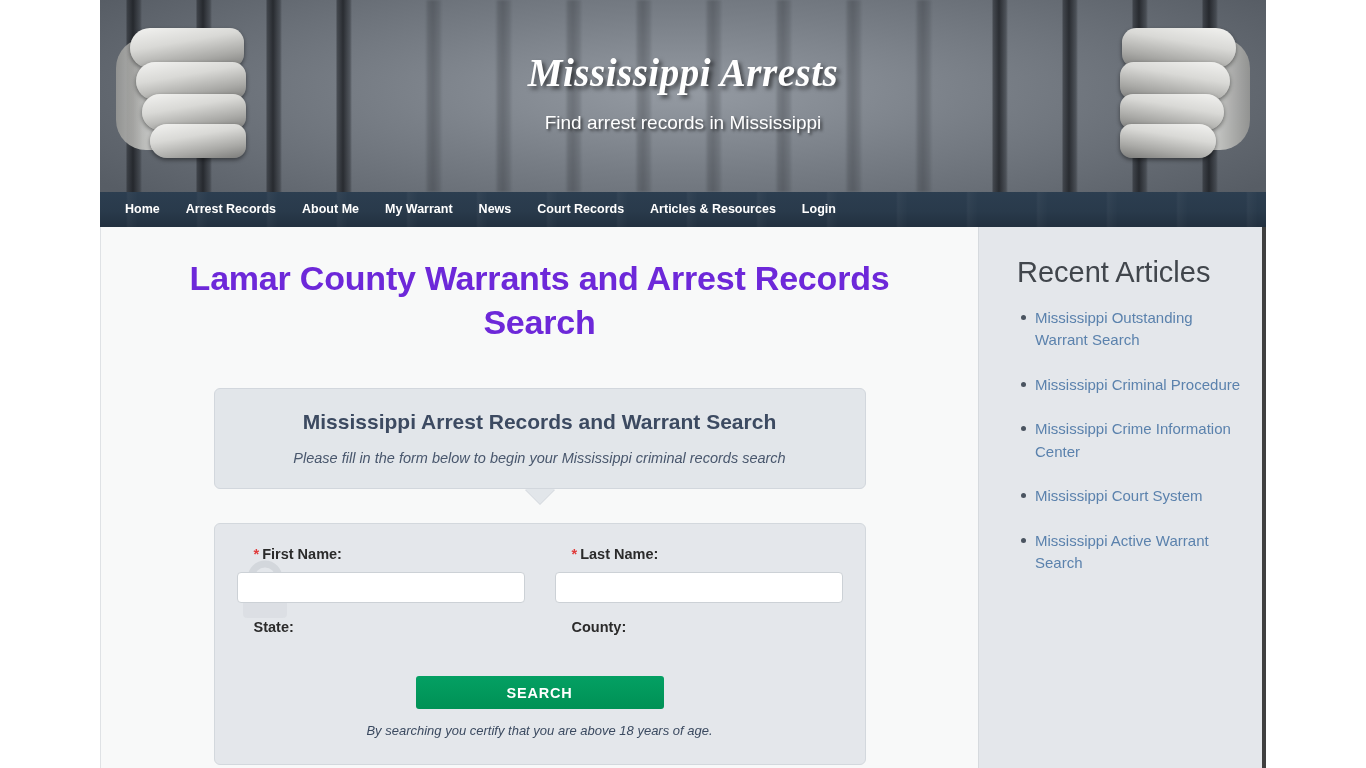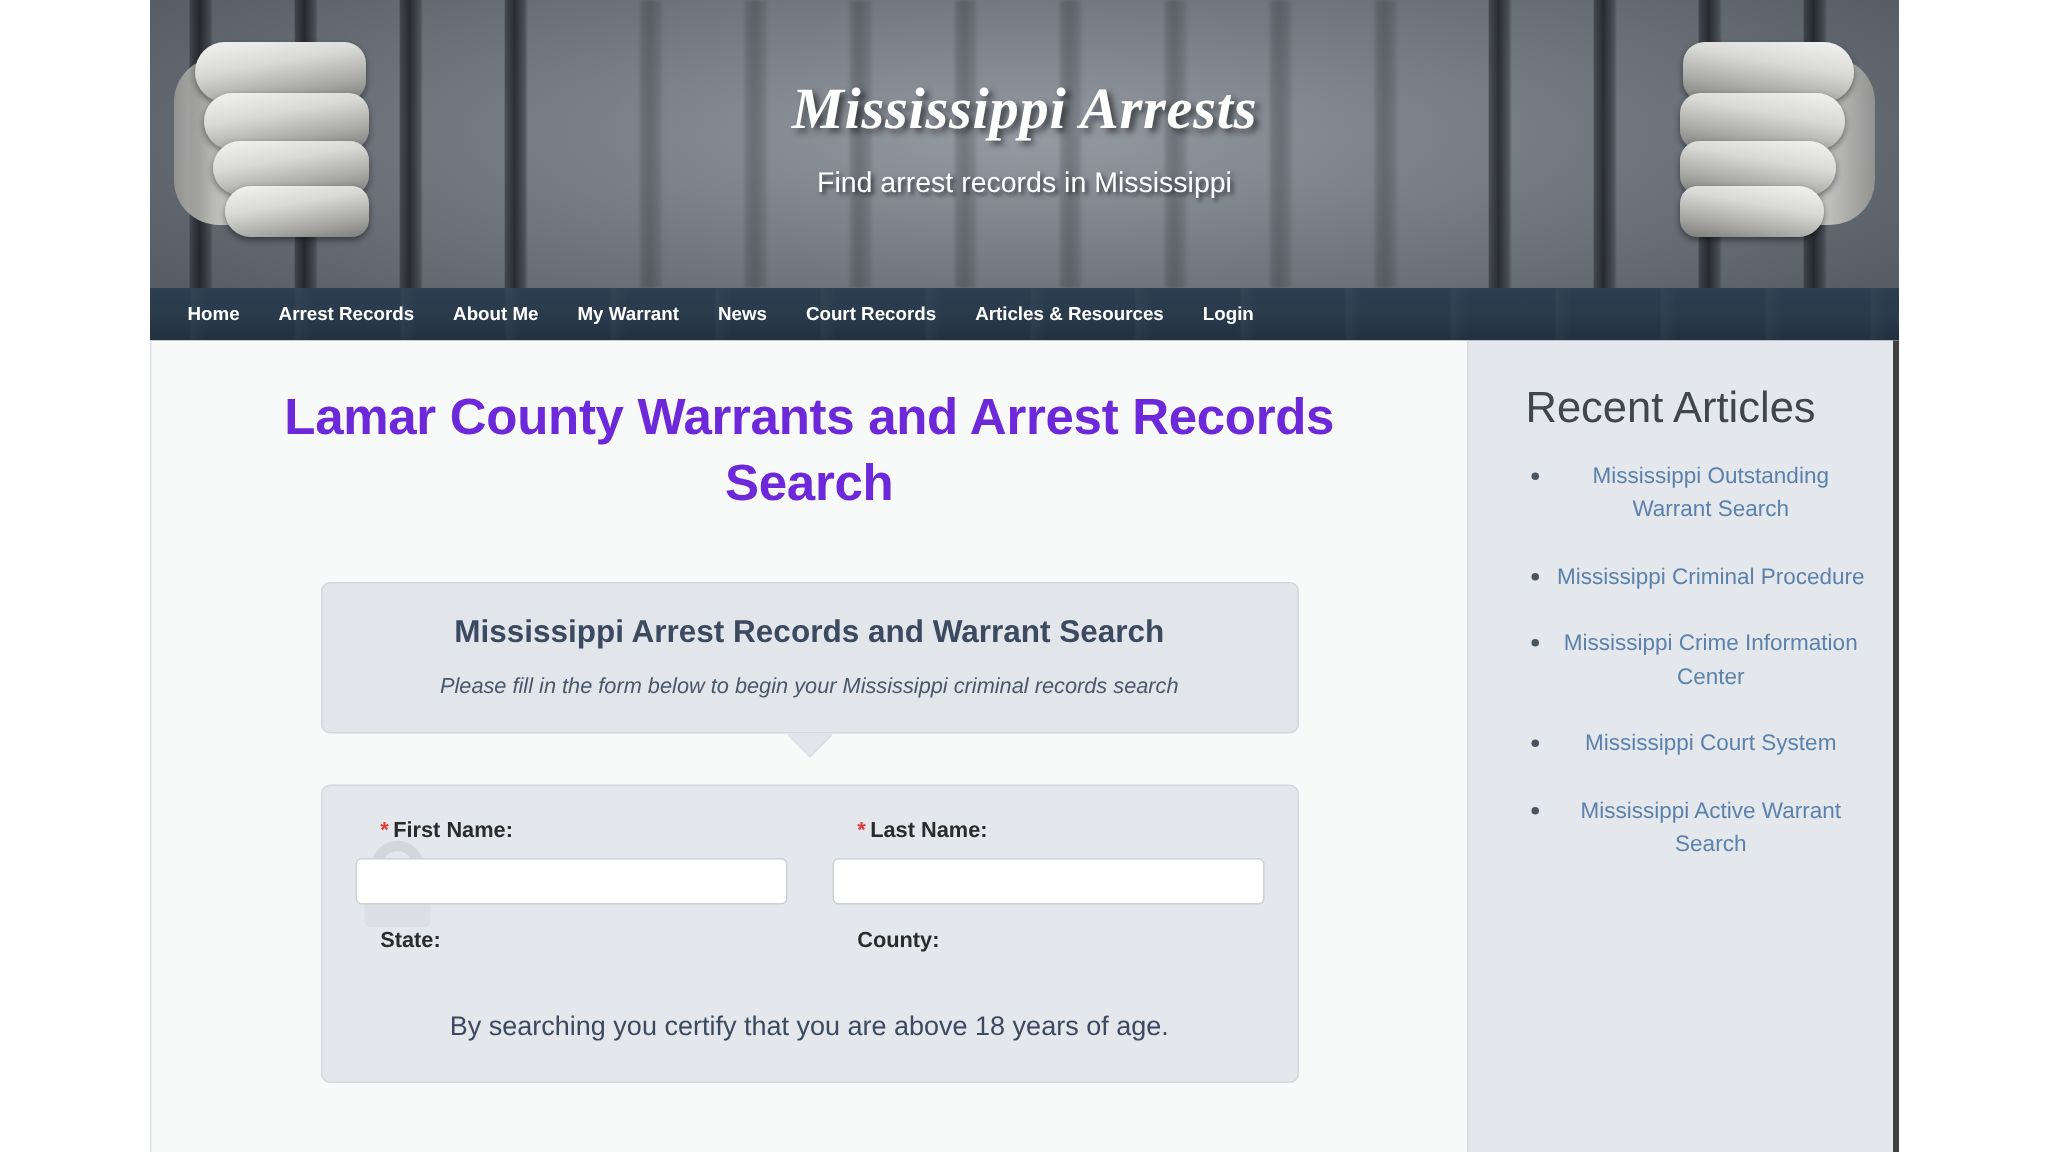--- a/index.html
+++ b/index.html
@@ -321,42 +321,42 @@
     color: #ffffff;
     font-size: 14.5px;
     font-weight: bold;
     letter-spacing: 0.8px;
     font-family: "Liberation Sans", sans-serif;
     cursor: pointer;
   }
   .disclaimer {
     margin: 14px 0 0 0;
     text-align: center;
-    font-size: 18px;
+    font-size: 13px;
     color: #3b4a60;
+    font-style: italic;
   }
 
   
   .sidebar-heading {
     margin: 0;
     padding: 30px 0 0 38px;
     font-size: 29px;
     font-weight: normal;
     color: #41464c;
     line-height: 1.1;
   }
   .article-list {
     margin: 18px 0 0 0;
     padding: 0 16px 0 56px;
     list-style: none;
   }
   .article-item {
     position: relative;
     margin-bottom: 22px;
-    text-align: center;
   }
   .article-item::before {
     content: "";
     position: absolute;
     left: -14px; top: 8px;
     width: 5px; height: 5px;
     border-radius: 50%;
     background: #4a5460;
   }
   .article-link {
@@ -451,20 +451,23 @@
             <div class="field-block">
               <label class="field-label">State:</label>
             </div>
 
             <div class="field-block">
               <label class="field-label">County:</label>
             </div>
 
           </div>
 
+          <div class="search-row">
+            <button class="search-btn">SEARCH</button>
+          </div>
 
           <p class="disclaimer">By searching you certify that you are above 18 years of age.</p>
         </div>
 
       </div>
 
       <div class="side-col">
         <h3 class="sidebar-heading">Recent Articles</h3>
         <ul class="article-list">
           <li class="article-item">

